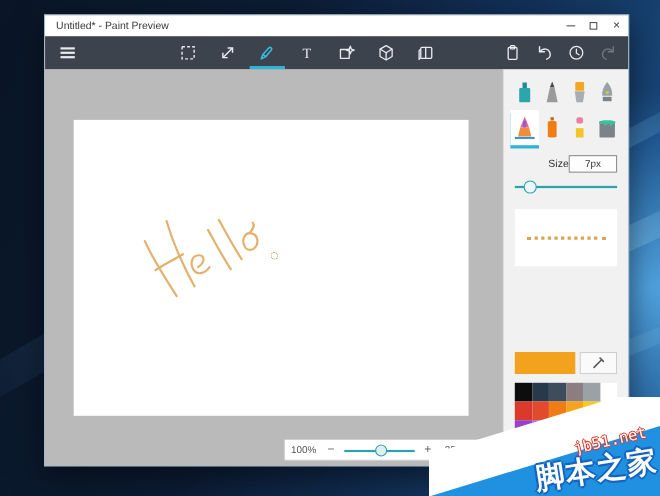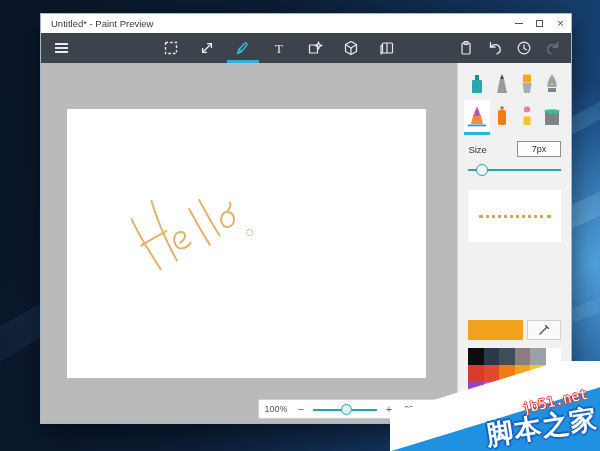--- a/index.html
+++ b/index.html
@@ -68,21 +68,21 @@
                 background:#dfeef0; border:1.5px solid #2aa3ac; }
   .zoom-mode { width:26px; text-align:center; }
   .zoom-chevron { width:20px; text-align:center; color:#777; font-size:8px; }
 
   
   .panel { width:114px; background:#f1f1f1; display:flex; flex-direction:column; border-left:1px solid #d6d6d6; }
   .panel-header { height:26px; background:#00aed6; color:#ffffff; font-size:11px; display:flex; align-items:center; padding-left:9px; flex:0 0 auto; }
   .brush-grid { display:grid; grid-template-columns:repeat(4,1fr); margin:5px 6px 0; }
   .brush-tile { height:32px; display:flex; align-items:center; justify-content:center; position:relative; }
   .brush-tile.active { background:#ffffff; box-shadow:0 3px 0 #2fb2d9; }
-  .size-row { display:flex; align-items:center; justify-content:space-between; margin:9px 10px 0; }
+  .size-row { display:flex; align-items:center; justify-content:flex-end; margin:9px 10px 0; }
   .size-label { font-size:9.5px; color:#333; }
   .size-value { width:44px; height:16px; border:1px solid #8f8f8f; background:#fdfdfd; font-size:9px; color:#333;
                 display:flex; align-items:center; justify-content:center; }
   .size-slider { position:relative; height:14px; margin:6px 10px 0; }
   .size-track { position:absolute; left:0; right:0; top:6px; height:2px; background:#2aa3ac; }
   .size-thumb { position:absolute; left:8%; top:1px; width:12px; height:12px; border-radius:50%;
                 background:#eef6f7; border:1.5px solid #2aa3ac; }
   .stroke-preview { margin:13px 10px 0; height:52px; background:#ffffff; display:flex; align-items:center; justify-content:center; }
   .stroke-sample { width:72px; border-top:3px dotted #d9a64f; }
   .panel-spacer { flex:1; }

